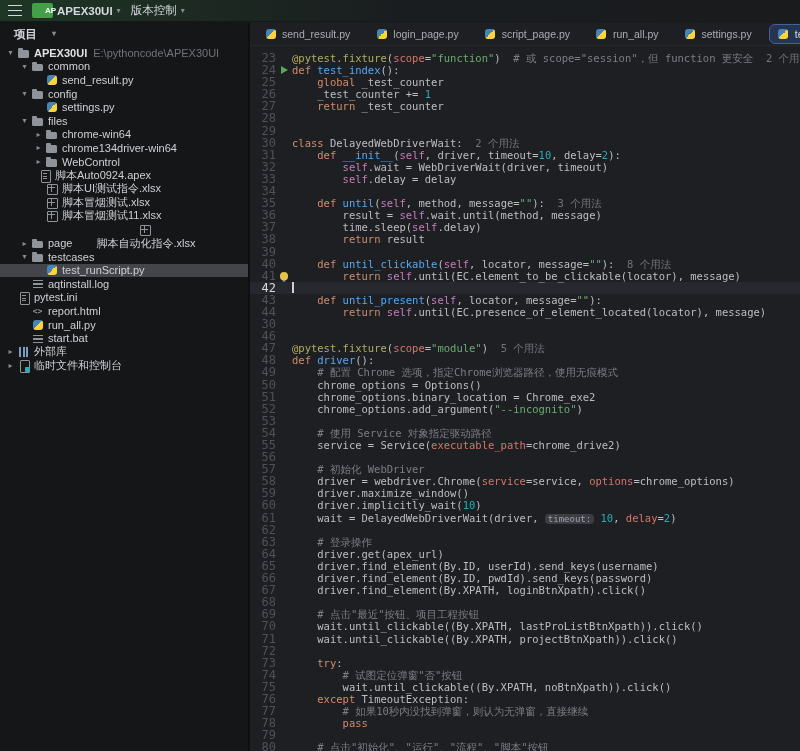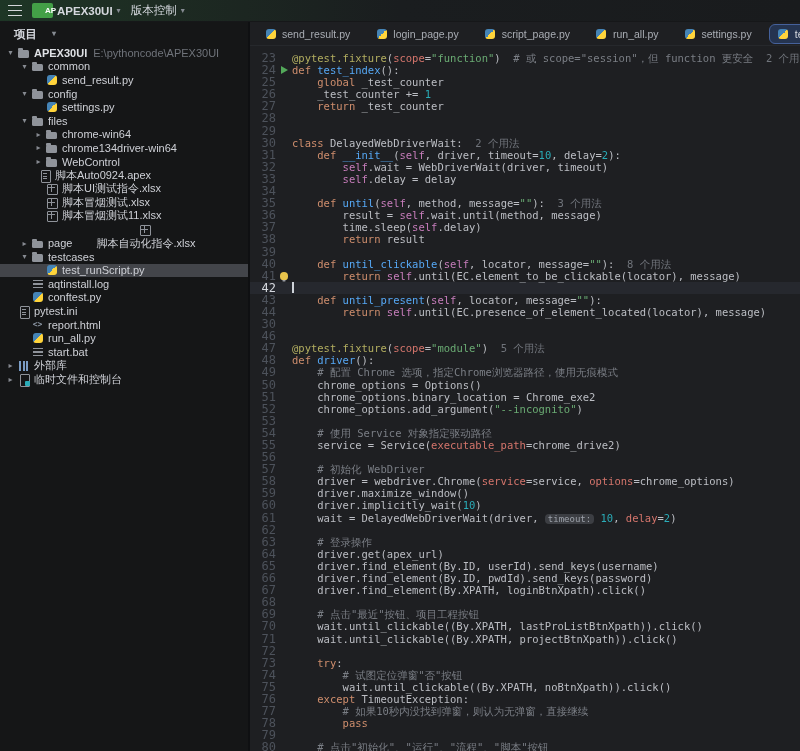--- a/index.html
+++ b/index.html
@@ -203,25 +203,20 @@
         </div>
         <div class="trow sel" style="padding-left: 32px;">
           <span class="chevslot"></span>
           <span class="ic ic-python"></span>
           <span class="lbl">test_runScript.py</span>
         </div>
         <div class="trow" style="padding-left: 18px;">
           <span class="chevslot"></span>
           <span class="ic ic-lines"></span>
           <span class="lbl">aqtinstall.log</span>
-        </div>
-        <div class="trow" style="padding-left: 18px;">
-          <span class="chevslot"></span>
-          <span class="ic ic-python"></span>
-          <span class="lbl">conftest.py</span>
         </div>
         <div class="trow" style="padding-left: 4px;">
           <span class="chevslot"></span>
           <span class="ic ic-doc"></span>
           <span class="lbl">pytest.ini</span>
         </div>
         <div class="trow" style="padding-left: 18px;">
           <span class="chevslot"></span>
           <span class="ic ic-html">&lt;&gt;</span>
           <span class="lbl">report.html</span>

